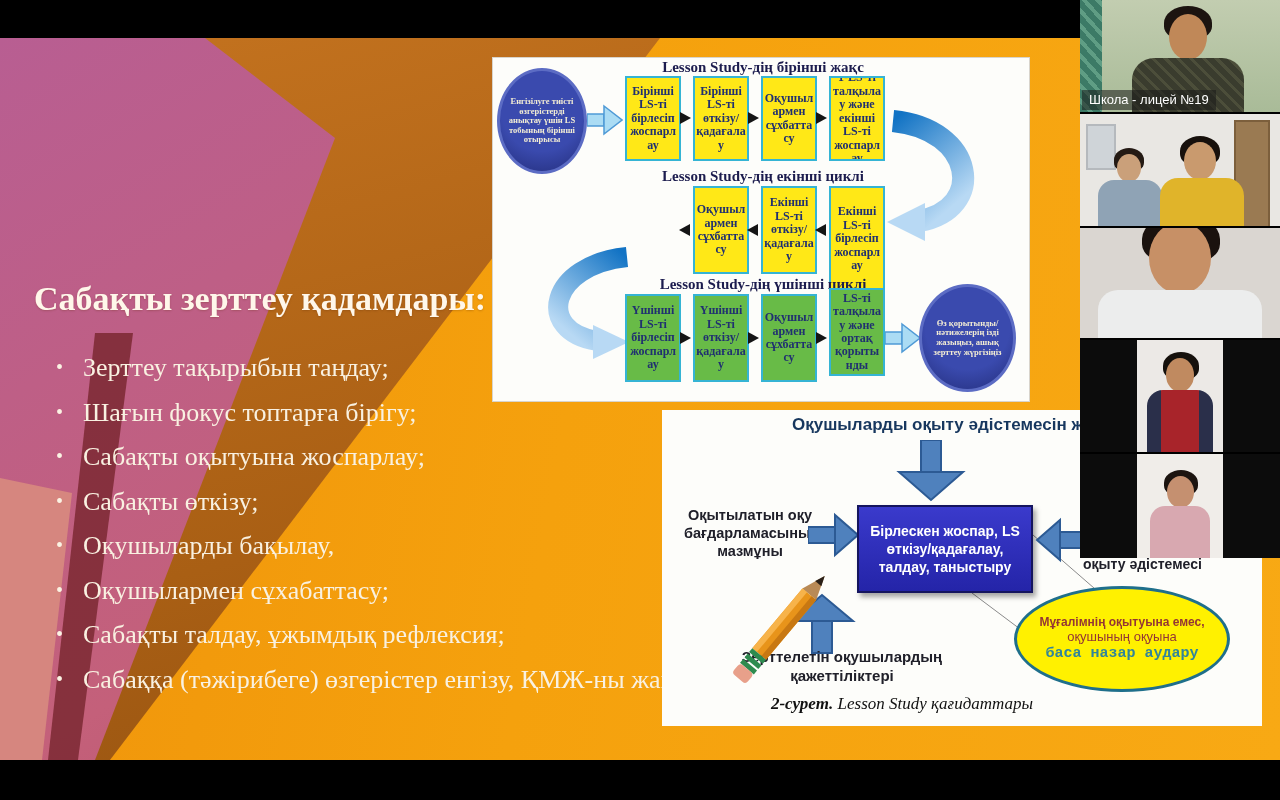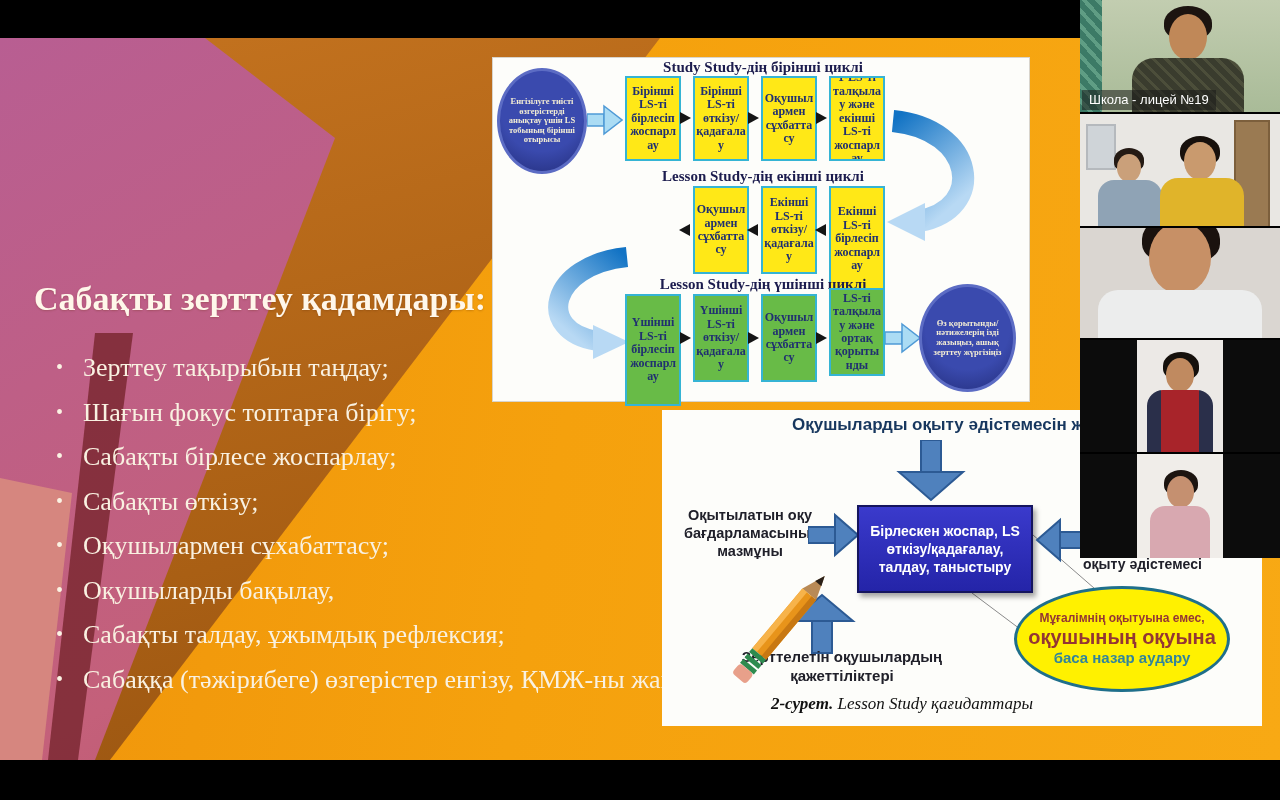--- a/index.html
+++ b/index.html
@@ -54,22 +54,22 @@
       background:linear-gradient(180deg,#3a3acc,#2424a8);border:2px solid #15155e;
       box-shadow:3px 4px 5px rgba(0,0,0,.35);display:flex;align-items:center;justify-content:center;
       text-align:center;color:#fff;font-size:14px;font-weight:bold;line-height:1.3;padding:2px;}
   .d2-right{position:absolute;left:421px;top:146px;font-size:14px;font-weight:600;color:#20202a;white-space:nowrap;}
   .d2-bottom{position:absolute;left:70px;top:238px;width:220px;text-align:center;
       font-size:15px;font-weight:600;color:#20202a;line-height:1.25;}
   .d2-ellipse{position:absolute;left:352px;top:176px;width:216px;height:106px;box-sizing:border-box;
       background:#fff100;border:3px solid #1f6f8b;border-radius:50%;
       display:flex;flex-direction:column;align-items:center;justify-content:center;text-align:center;line-height:1.2;}
   .el1{font-size:12px;font-weight:600;color:#943634;}
-  .el2{font-size:20px;font-weight:700;color:#943634;}
-  .el3{font-size:15px;font-weight:600;color:#31849b;}
+  .el2{font-size:13px;font-weight:400;color:#943634;}
+  .el3{font-size:15px;font-weight:600;color:#31849b;font-family:Liberation Mono, monospace;}
   .d2-caption{position:absolute;left:90px;top:284px;width:300px;text-align:center;
       font-family:"Liberation Serif",serif;font-size:17px;color:#111;}
   .d2-caption .b{font-weight:bold;font-style:italic;}
   .d2-caption .i{font-style:italic;}
   
   .strip{position:absolute;left:1080px;top:0;width:200px;height:558px;z-index:6;
       display:flex;flex-direction:column;gap:2px;background:#000;}
   .tile{position:relative;width:200px;overflow:hidden;}
   .t1{height:112px;background:linear-gradient(#c2cdb0,#a9bb98);}
   .t1 .sliver{position:absolute;left:0;top:0;width:22px;height:112px;
@@ -100,30 +100,30 @@
     <div class="shape fold-dark"></div>
     <div class="shape fold-rose"></div>
     <div class="shape fold-maroon"></div>
     <div class="shape fold-salmon"></div>
   </div>
 
   <div class="slide-title">Сабақты зерттеу қадамдары:</div>
   <ul class="bullets">
     <li>Зерттеу тақырыбын таңдау;</li>
     <li>Шағын фокус топтарға бірігу;</li>
-    <li>Сабақты бірлесе жоспарлау;</li>
+    <li>Сабақты оқытуына жоспарлау;</li>
     <li>Сабақты өткізу;</li>
+    <li>Оқушыларды бақылау,</li>
     <li>Оқушылармен сұхабаттасу;</li>
-    <li>Оқушыларды бақылау,</li>
     <li>Сабақты талдау, ұжымдық рефлексия;</li>
     <li>Сабаққа (тәжірибеге) өзгерістер енгізу, ҚМЖ-ны жақс</li>
   </ul>
 
   <div class="panel panel1">
-    <div class="cycle-title" style="top:1px;">Study Study-дің бірінші циклі</div>
+    <div class="cycle-title" style="top:1px;">Lesson Study-дің бірінші жақс</div>
 
     <div class="lscircle" style="left:4px;top:10px;width:90px;height:106px;">Енгізілуге тиісті өзгерістерді анықтау үшін LS тобының бірінші отырысы</div>
 
     <svg class="abs" style="left:94px;top:46px;" width="36" height="32">
       <rect x="0" y="10" width="17" height="12" fill="#abdcf4" stroke="#4f9ad6" stroke-width="1.5"></rect>
       <polygon points="17,2 35,16 17,30" fill="#abdcf4" stroke="#4f9ad6" stroke-width="1.5"></polygon>
     </svg>
 
     <div class="lsbox yellow" style="left:132px;top:18px;">Бірінші LS-ті бірлесіп жоспарлау</div>
     <div class="lsbox yellow" style="left:200px;top:18px;">Бірінші LS-ті өткізу/ қадағалау</div>
@@ -159,21 +159,21 @@
         <stop offset="0" stop-color="#1273c4"></stop>
             <stop offset="1" stop-color="#b8d9f4"></stop>
           </linearGradient>
         </defs>
       <path d="M106,14 C28,22 14,88 76,98" fill="none" stroke="url(#gradL)" stroke-width="20"></path>
       <polygon points="72,82 108,99 72,116" fill="#b8d9f4"></polygon>
     </svg>
 
     <div class="cycle-title" style="top:218px;">Lesson Study-дің үшінші циклі</div>
 
-    <div class="lsbox green" style="left:132px;top:236px;height:112px;">Үшінші LS-ті бірлесіп жоспарлау</div>
+    <div class="lsbox green" style="left:132px;top:236px;height:88px;">Үшінші LS-ті бірлесіп жоспарлау</div>
     <div class="lsbox green" style="left:200px;top:236px;height:88px;">Үшінші LS-ті өткізу/ қадағалау</div>
     <div class="lsbox green" style="left:268px;top:236px;height:88px;">Оқушылармен сұхбаттасу</div>
     <div class="lsbox green" style="left:336px;top:230px;height:88px;">Үшінші LS-ті талқылау және ортақ қорытынды жасау</div>
     <div class="blk-arrow r" style="left:187px;top:274px;"></div>
     <div class="blk-arrow r" style="left:255px;top:274px;"></div>
     <div class="blk-arrow r" style="left:323px;top:274px;"></div>
 
     <svg class="abs" style="left:392px;top:264px;" width="36" height="32">
       <rect x="0" y="10" width="17" height="12" fill="#abdcf4" stroke="#4f9ad6" stroke-width="1.5"></rect>
       <polygon points="17,2 35,16 17,30" fill="#abdcf4" stroke="#4f9ad6" stroke-width="1.5"></polygon>

